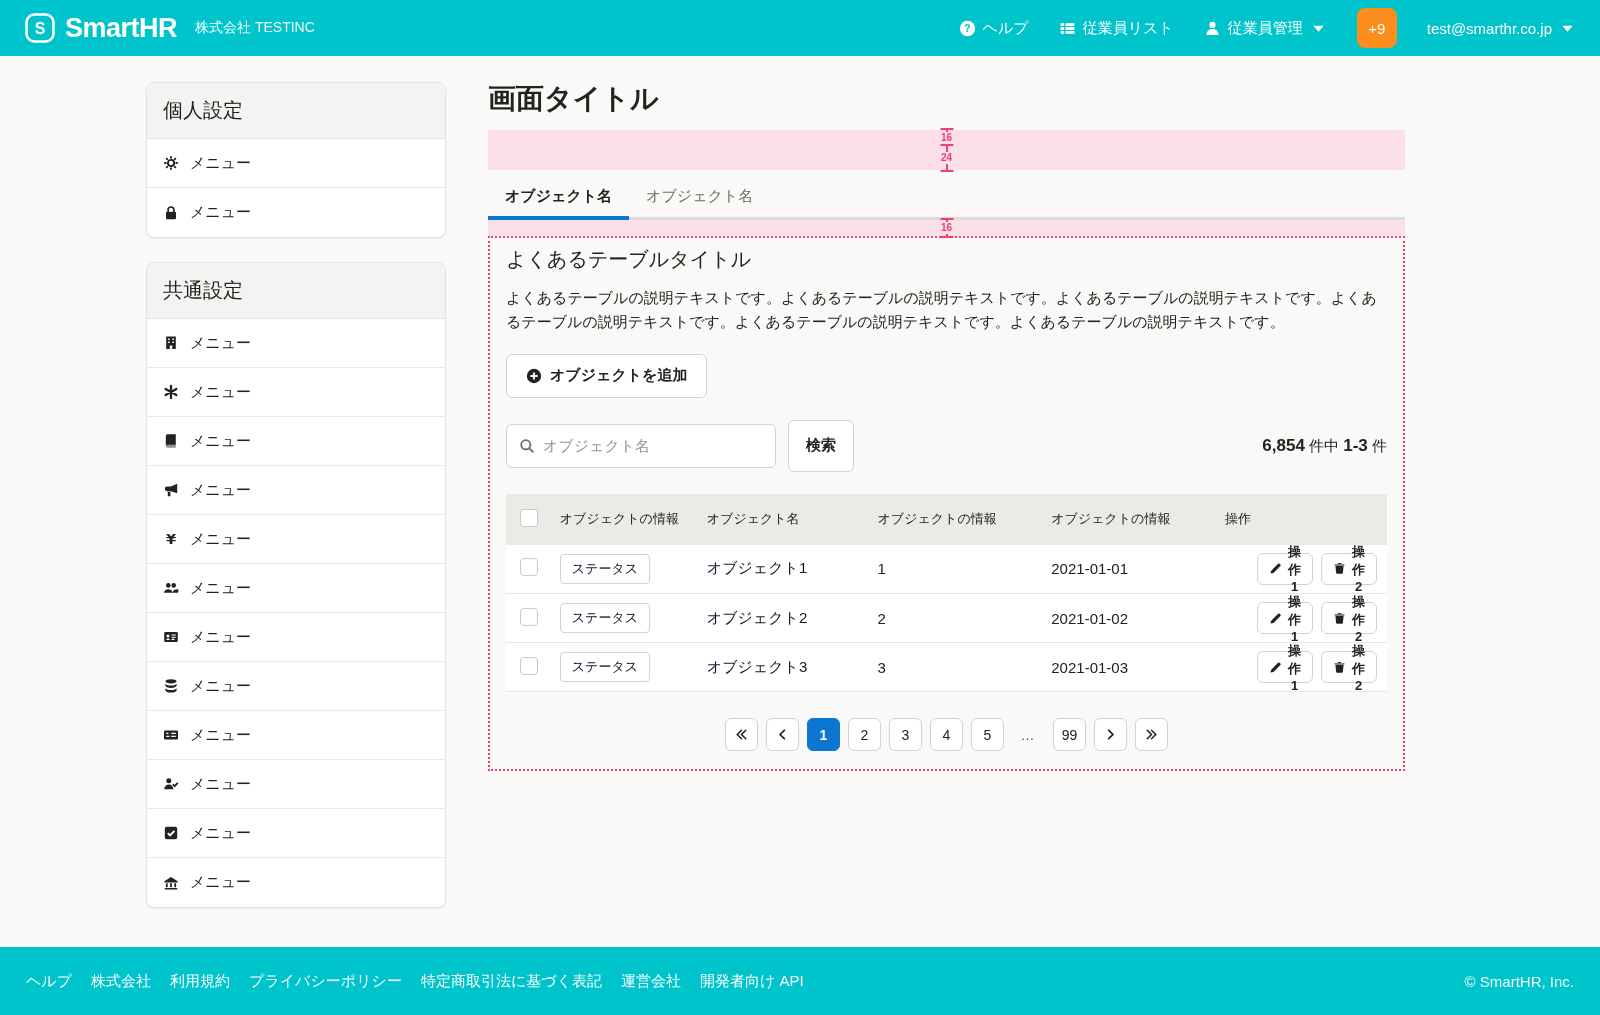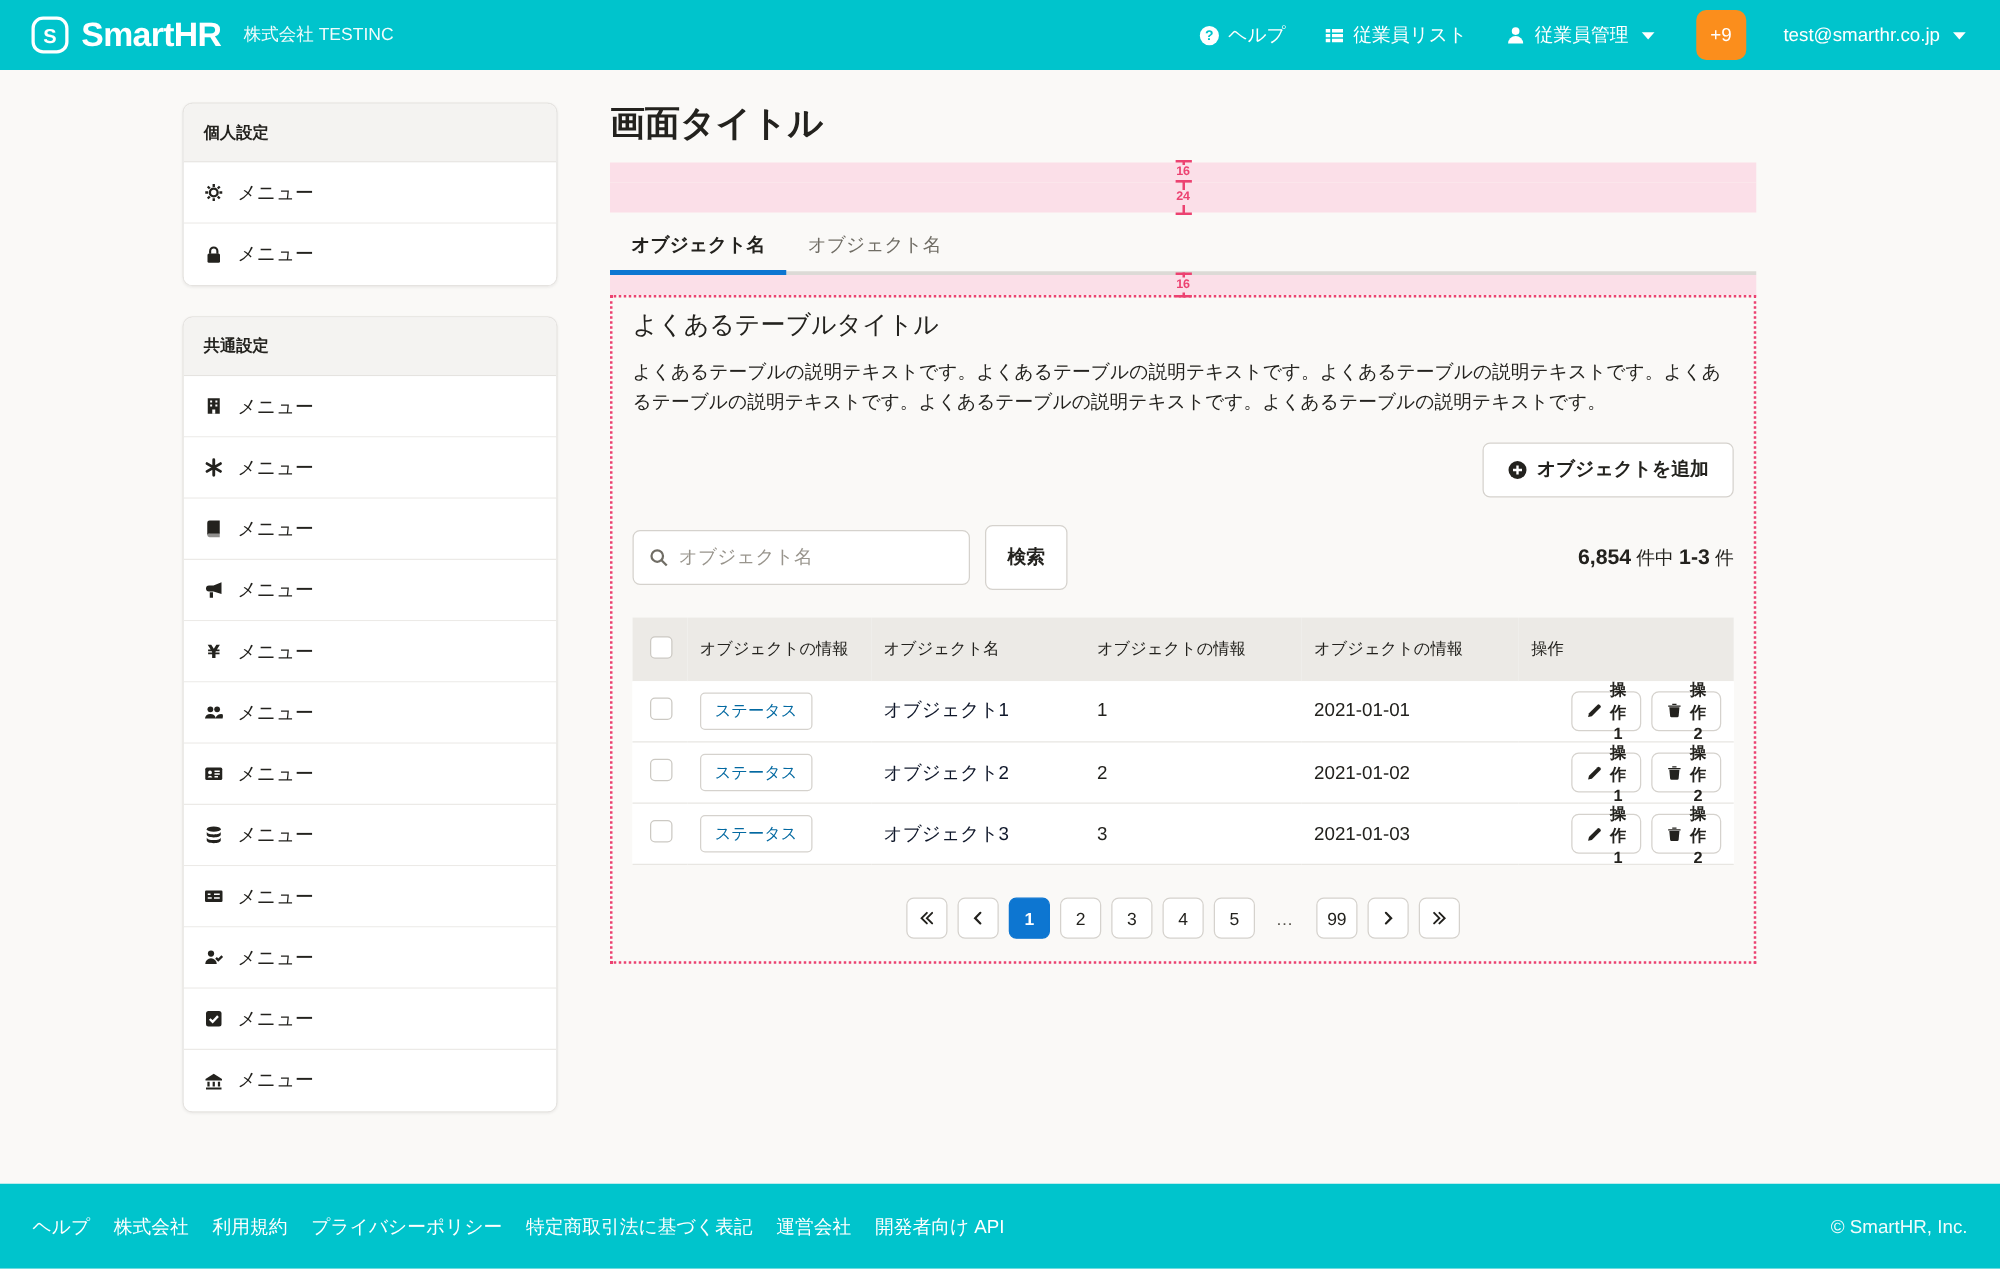--- a/index.html
+++ b/index.html
@@ -26,21 +26,21 @@
   .notif-badge{width:40px; height:40px; border-radius:8px; background:#fb8e1c; color:#fff; font-size:15px;
     display:flex; align-items:center; justify-content:center; cursor:pointer;}
 
   
   .content{flex:1; display:flex; gap:42px; padding:26px 195px 12px 146px; overflow:hidden;}
 
   
   .sidebar{width:300px; flex:none;}
   .side-card{background:#fff; border:1px solid #e5e3e0; border-radius:8px; overflow:hidden;
     box-shadow:0 1px 2px rgba(0,0,0,.05); margin-bottom:24px;}
-  .side-head{background:#f4f3f1; font-size:13px; font-weight:bold; padding:14px 16px; border-bottom:1px solid #e5e3e0;}
+  .side-head{background:#f4f3f1; font-size:20px; font-weight:normal; padding:14px 16px; border-bottom:1px solid #e5e3e0;}
   .side-item{display:flex; align-items:center; gap:11px; height:49px; padding:0 16px; font-size:15px;
     border-bottom:1px solid #eceae7; cursor:pointer; background:#fff;}
   .side-item:last-child{border-bottom:none;}
 
   
   .main{flex:1; min-width:0;}
   .page-title{font-size:28px; font-weight:600; line-height:1.2;}
   .mbar{position:relative; background:#fbdfe8; width:100%;}
   .mbar.h16{height:16px; margin-top:14px;}
   .mbar.h24{height:24px;}
@@ -52,40 +52,40 @@
   .page-desc{font-size:15px; line-height:1.55; margin:5px 0 4px; max-width:100%;}
 
   .tabs{display:flex; border-bottom:3px solid #dcdad6; margin-top:8px;}
   .tab{padding:9px 17px 11px; font-size:15px; color:#706d65; cursor:pointer; position:relative; white-space:nowrap;}
   .tab.active{color:#23221e; font-weight:bold;}
   .tab.active::after{content:""; position:absolute; left:0; right:0; bottom:-3px; height:4px; background:#0d76d1;}
 
   .panel{border:2px dotted #ec4271; padding:8px 16px 18px; background:transparent;}
   .panel-title{font-size:20px; font-weight:500;}
   .panel-desc{font-size:15px; line-height:1.6; margin-top:13px;}
-  .add-row{display:flex; justify-content:flex-end; margin-top:20px;}
+  .add-row{display:flex; margin-top:20px;}
   .btn{display:inline-flex; align-items:center; gap:8px; background:#fff; border:1px solid #d5d2cd; border-radius:6px;
     cursor:pointer; color:#23221e; font-family:inherit;}
   .btn-add{height:44px; padding:0 19px; font-size:15px; font-weight:bold;}
   .search-row{display:flex; align-items:center; gap:12px; margin-top:22px;}
   .search-box{display:flex; align-items:center; gap:8px; width:270px; height:44px; background:#fff;
     border:1px solid #d5d2cd; border-radius:6px; padding:0 12px;}
   .search-box .icon{color:#706d65;}
   .search-box input{border:none; outline:none; flex:1; font-size:15px; font-family:inherit; color:#23221e; background:transparent;}
   .search-box input::placeholder{color:#99958d;}
   .btn-search{height:52px; padding:0 17px; font-size:15px; font-weight:600;}
   .count{margin-left:auto; font-size:15px; color:#23221e;}
   .count b{font-size:17px;}
 
   table.obj-table{width:100%; border-collapse:collapse; margin-top:22px; background:#fff; font-size:15px;}
   .obj-table thead th{background:#eceae6; font-size:13px; font-weight:normal; text-align:left; padding:15px 10px; white-space:nowrap;}
   .obj-table tbody td{border-bottom:1px solid #e8e6e2; padding:8px 10px; height:49px; background:#fff;}
   .obj-table .col-check{width:44px; padding-left:14px;}
   .checkbox{width:18px; height:18px; border:1.5px solid #ccc9c3; border-radius:4px; background:#fff; display:inline-block; cursor:pointer;}
-  .chip{display:inline-block; border:1px solid #d5d2cd; border-radius:4px; padding:5px 11px; font-size:13px; color:#0369a1; background:#fff; white-space:nowrap;}
+  .chip{display:inline-block; border:1px solid #d5d2cd; border-radius:4px; padding:5px 11px; font-size:13px; color:#0f172a; background:#fff; white-space:nowrap;}
   .link{color:#0f172a; text-decoration:none; cursor:pointer;}
   .actions{display:flex; gap:8px;padding-left:32px;}
   .btn-small{height:32px; padding:0 11px; font-size:13px; font-weight:bold; gap:6px;}
   .btn-small .icon{width:13px; height:13px;}
 
   .pagination{display:flex; justify-content:center; align-items:center; gap:8px; margin-top:26px;}
   .page-btn{min-width:33px; height:33px; padding:0 6px; border:1px solid #d5d2cd; border-radius:6px; background:#fff;
     display:inline-flex; align-items:center; justify-content:center; font-size:14px; cursor:pointer; color:#23221e; font-family:inherit;}
   .page-btn .icon{width:13px; height:13px;}
   .page-btn.active{background:#0d76d1; border-color:#0d76d1; color:#fff; font-weight:bold;}

